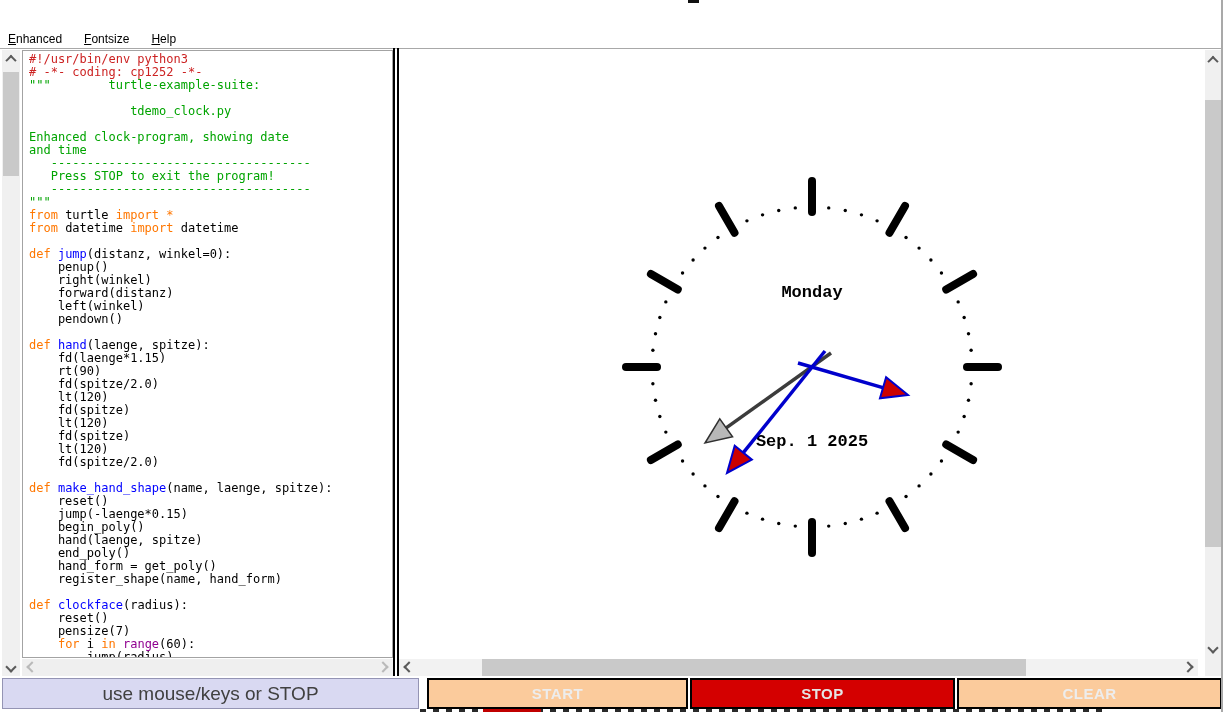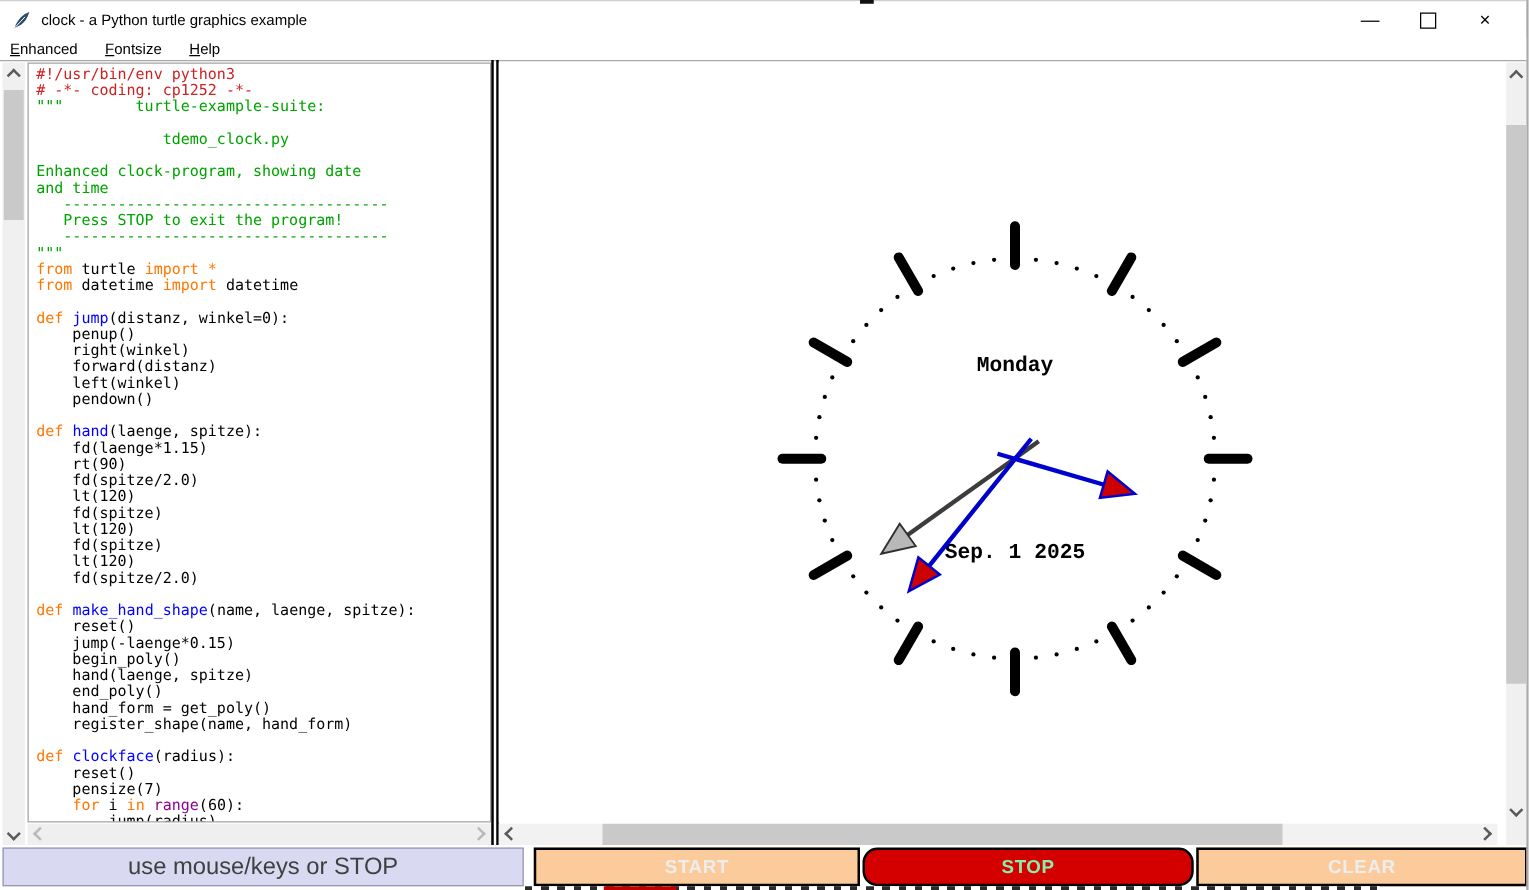--- a/index.html
+++ b/index.html
@@ -57,36 +57,20 @@
   .sliver-bottom{position:absolute;left:420px;top:709px;width:684px;height:3px;
     background:repeating-linear-gradient(90deg,#2a2a2a 0 6px,#ffffff 6px 13px);}
   .sliver-red{position:absolute;left:483px;top:709px;width:58px;height:3px;background:#c00000;}
   .sliver-top{position:absolute;left:688px;top:0;width:11px;height:3px;background:#111;}
 </style>
 </head>
 <body>
 
 <div class="window">
 
-  <div class="titlebar">
-    <span class="app-icon">
-      <svg width="17" height="17" viewBox="0 0 17 17">
-        <path d="M2.5 14.5 C5 7.5, 9.5 3, 14.5 1.5 C13 5.5, 11.5 10, 5.5 13 L2.5 14.5 Z" fill="#2e4d68"></path>
-        <path d="M2.5 14.5 L11 5.5" stroke="#ffffff" stroke-width="0.8" fill="none"></path>
-      </svg>
-    </span>
-    <span class="title-text">clock - a Python turtle graphics example</span>
-    <div class="win-controls">
-      <span class="win-btn">—</span>
-      <span class="win-btn">
-          <span class="max-box"></span>
-        </span>
-      <span class="win-btn">×</span>
-    </div>
-  </div>
 
   <div class="menubar">
     <span class="menu-item">Enhanced</span>
     <span class="menu-item">Fontsize</span>
     <span class="menu-item">Help</span>
   </div>
   <div class="menu-sep"></div>
 
   <div class="vscroll-left">
     <div class="sb-arrow" style="left:1px;top:1px;">
@@ -201,21 +185,21 @@
       </div>
     <div class="sb-thumb" style="left:83px;top:0;width:544px;height:17px;"></div>
     <div class="sb-arrow" style="left:781px;top:0;">
         <div class="chev right"></div>
       </div>
   </div>
 
   <div class="btn-row">
     <div class="status-label" style="background: rgb(217, 217, 242); color: #404040;">use mouse/keys or STOP</div>
     <div class="tk-btn btn-start" style="background: rgb(251, 203, 156); color: rgb(237, 237, 237);">START</div>
-    <div class="tk-btn btn-stop" style="background: rgb(212, 0, 0); color: #86efac; border-radius: 12px;">STOP</div>
+    <div class="tk-btn btn-stop" style="background: rgb(212, 0, 0); color: #e5e5e5;">STOP</div>
     <div class="tk-btn btn-clear" style="background: rgb(251, 203, 156); color: rgb(237, 237, 237);">CLEAR</div>
   </div>
 
   <div class="sliver-bottom"></div>
   <div class="sliver-red"></div>
   <div class="sliver-top"></div>
 
 </div>
 
 </body></html>

